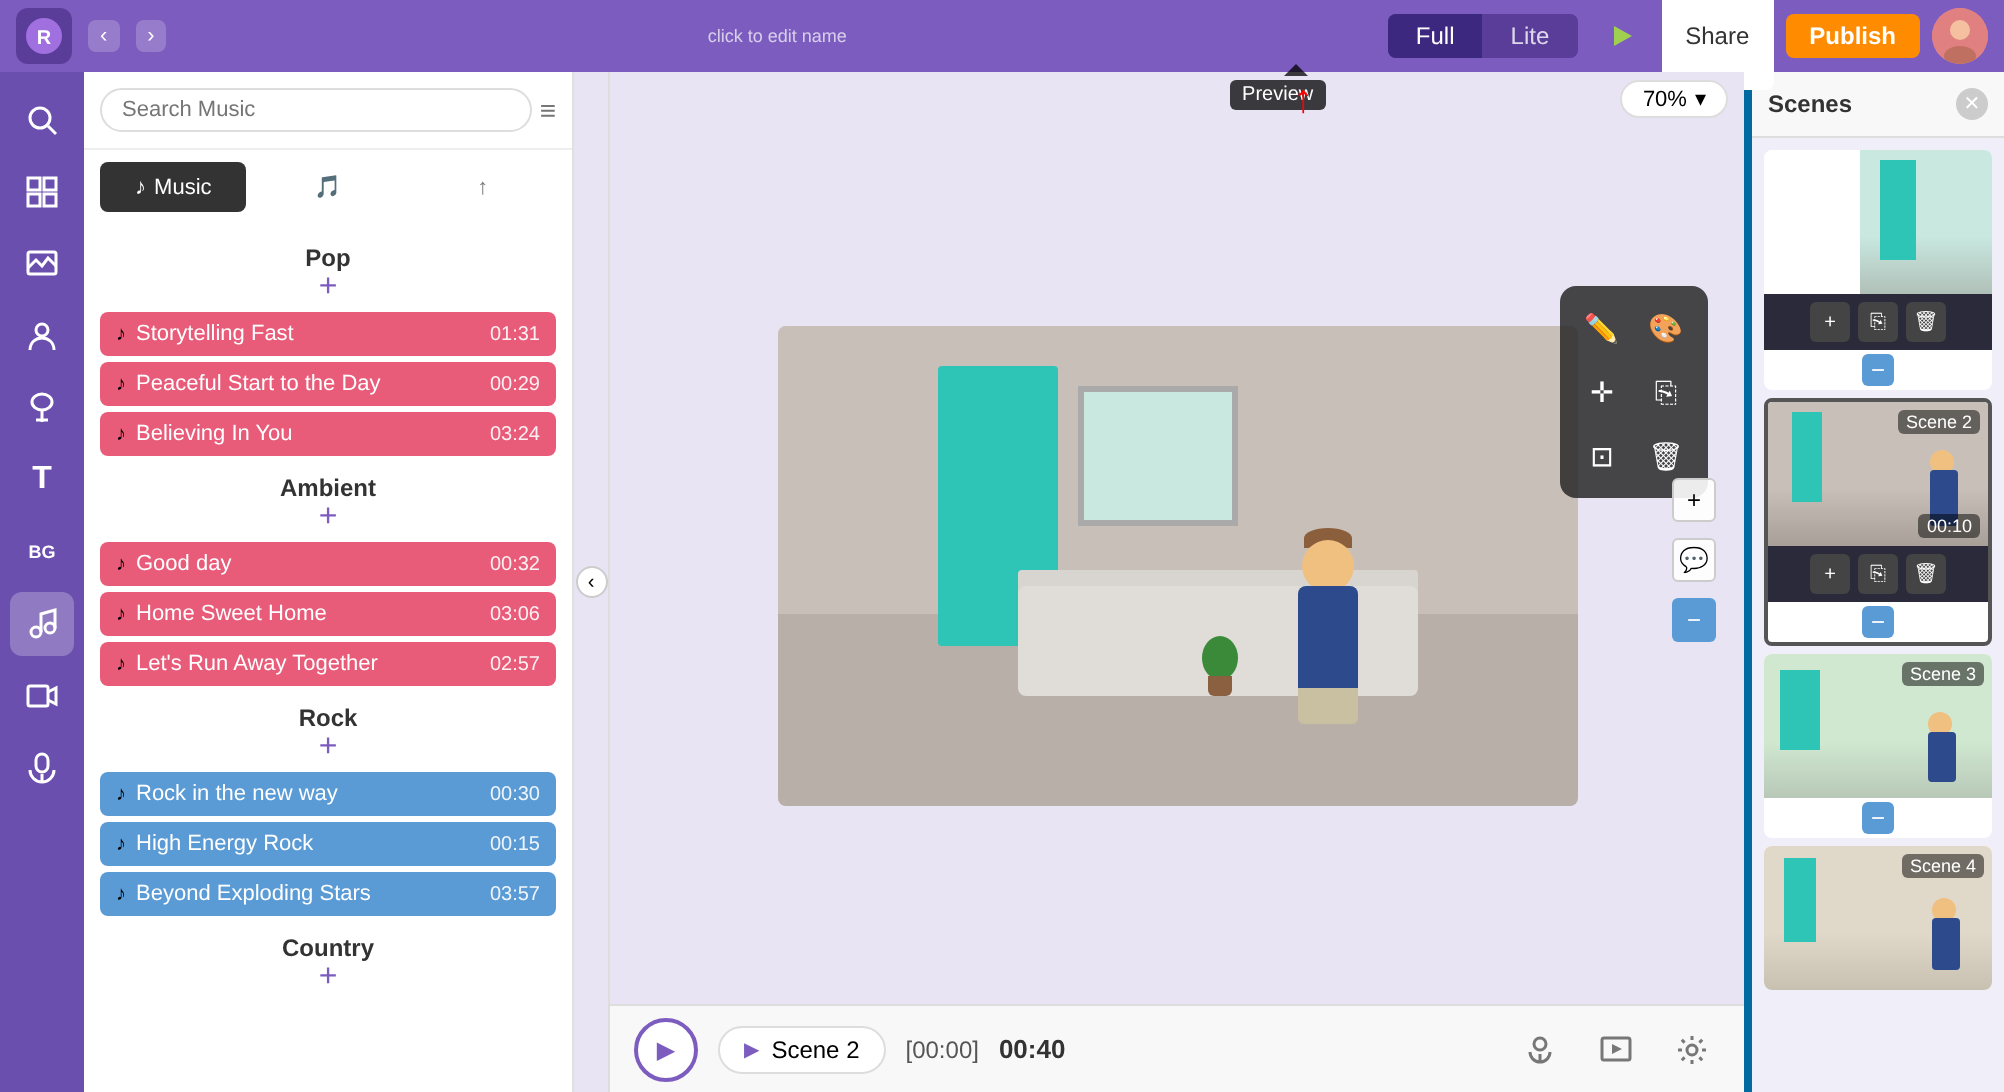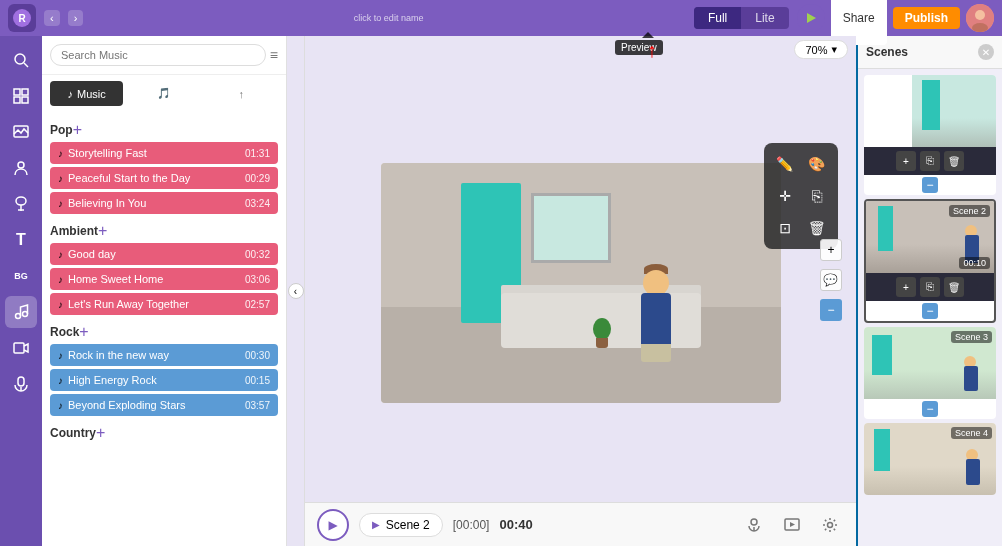--- a/index.html
+++ b/index.html
@@ -136,24 +136,26 @@
       align-items: center;
       justify-content: center;
       gap: 4px;
     }
     .music-tab.active { background: #333; color: white; }
     .music-tab.inactive { background: transparent; color: #777; }
     .music-list { flex: 1; overflow-y: auto; padding: 4px 8px; }
     .genre-header {
       display: flex;
       align-items: center;
+      justify-content: space-between;
       padding: 6px 0 4px 0;
       font-size: 12px;
       font-weight: 600;
       color: #333;
+      flex-direction: column;
     }
     .genre-add-btn { background: none; border: none; cursor: pointer; color: #7c5cbf; font-size: 16px; line-height: 1; }
     .track-item {
       display: flex;
       align-items: center;
       justify-content: space-between;
       border-radius: 4px;
       padding: 5px 8px;
       margin-bottom: 3px;
       cursor: pointer;
@@ -292,23 +294,23 @@
       cursor: pointer;
       font-size: 14px;
       color: #777;
       display: flex;
       align-items: center;
       justify-content: center;
     }
 
     
     .scenes-panel {
-      width: 146px;
+      width: 130px;
       background: #f0eef8;
-      border-left: 2px solid #0369a1;
+      border-left: 4px solid #0369a1;
       display: flex;
       flex-direction: column;
     }
     .scenes-header {
       display: flex;
       align-items: center;
       justify-content: space-between;
       padding: 8px;
       background: #f8f8f8;
       border-bottom: 1px solid #ddd;

